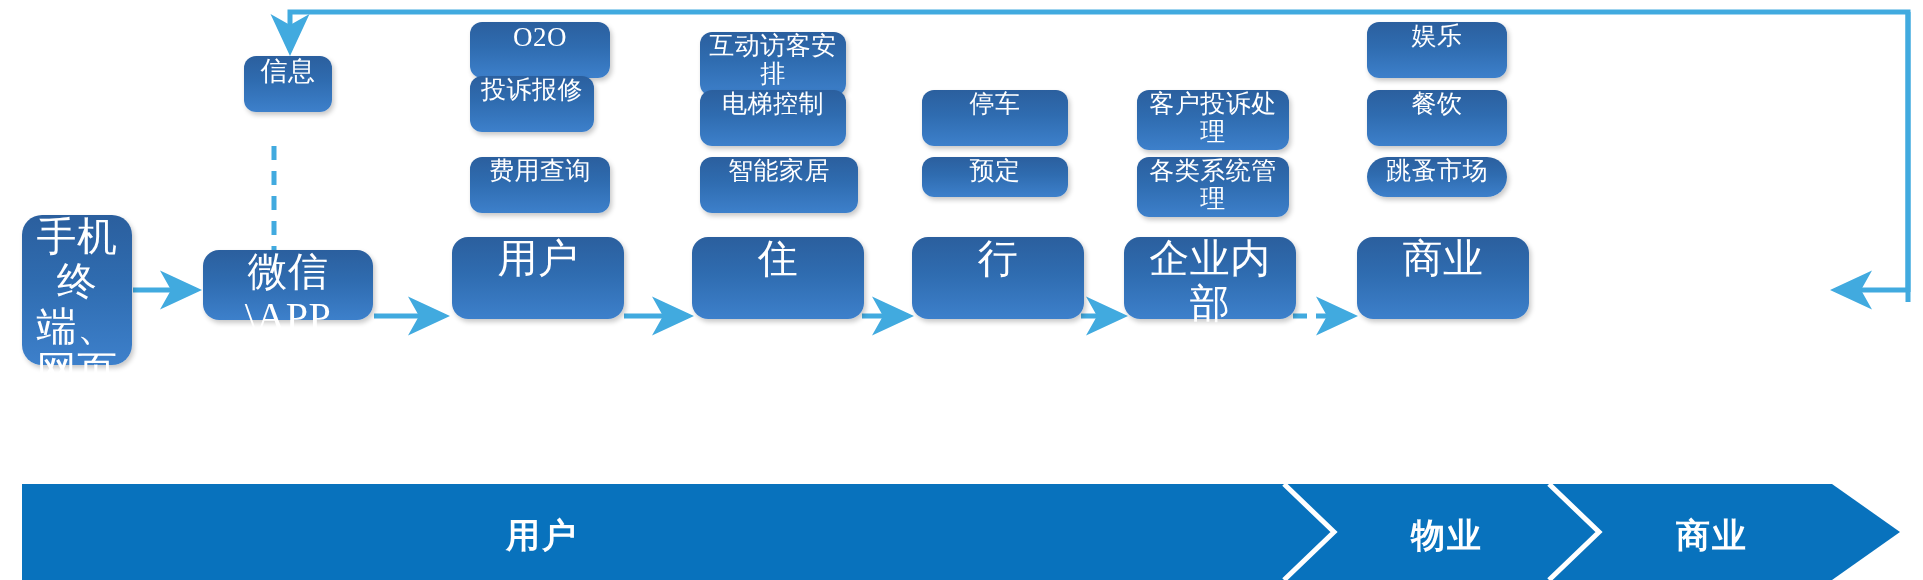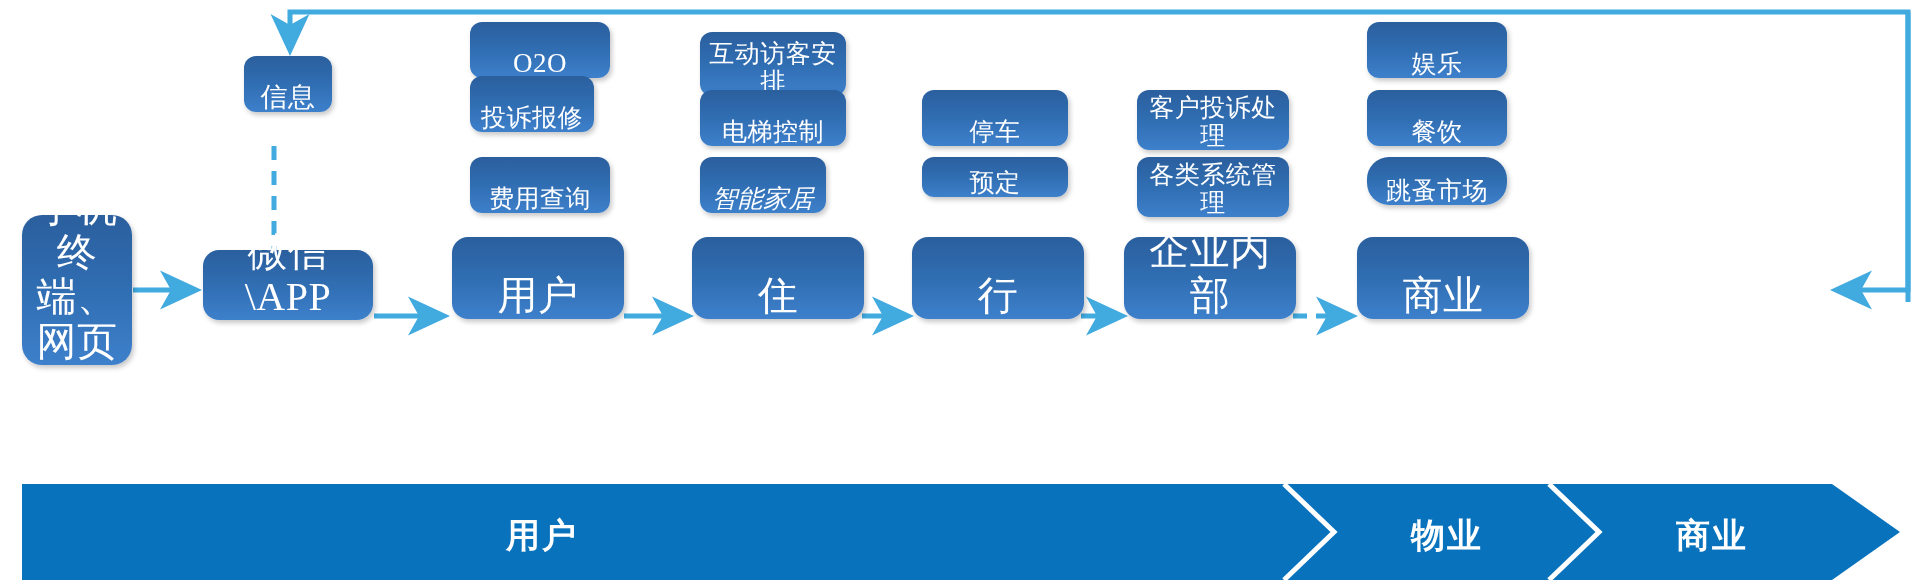--- a/index.html
+++ b/index.html
@@ -9,21 +9,21 @@
     font-family:"Liberation Serif","DejaVu Serif",serif;
     overflow:hidden;
     position:relative;
   }
   #stage{position:absolute;inset:0;width:1923px;height:580px;}
 
   
   .node{
     position:absolute;
     box-sizing:border-box;
-    display:flex;align-items:flex-end;justify-content:center;
+    display:flex;align-items:flex-start;justify-content:center;
     text-align:center;
     color:#ffffff;
     background:linear-gradient(to bottom,#2b5f9e 0%,#2f6cb0 45%,#3d80cb 100%);
     box-shadow:2px 3px 5px rgba(0,0,0,0.22);
     line-height:1.12;
     letter-spacing:0.5px;
     -webkit-font-smoothing:antialiased;
   }
   .node.small{
     border-radius:12px;
@@ -140,21 +140,21 @@
   <div class="node main" style="left:452px;top:237px;width:172px;height:82px;">
     <span>用户</span>
   </div>
 
   <div class="node small" style="left:700px;top:32px;width:146px;height:64px;">
     <span>互动访客安排</span>
   </div>
   <div class="node small" style="left:700px;top:90px;width:146px;height:56px;">
     <span>电梯控制</span>
   </div>
-  <div class="node small" style="left:700px;top:157px;width:126px;height:56px;font-style:italic;">
+  <div class="node small" style="left:700px;top:157px;width:158px;height:56px;">
     <span>智能家居</span>
   </div>
   <div class="node main" style="left:692px;top:237px;width:172px;height:82px;">
     <span>住</span>
   </div>
 
   <div class="node small" style="left:922px;top:90px;width:146px;height:56px;">
     <span>停车</span>
   </div>
   <div class="node small" style="left:922px;top:157px;width:146px;height:40px;">
@@ -173,21 +173,21 @@
   <div class="node main" style="left:1124px;top:237px;width:172px;height:82px;">
     <span>企业内部</span>
   </div>
 
   <div class="node small" style="left:1367px;top:22px;width:140px;height:56px;">
     <span>娱乐</span>
   </div>
   <div class="node small" style="left:1367px;top:90px;width:140px;height:56px;">
     <span>餐饮</span>
   </div>
-  <div class="node small" style="left:1367px;top:157px;width:140px;height:48px;border-radius:22px;">
+  <div class="node small" style="left:1367px;top:157px;width:140px;height:40px;border-radius:22px;">
     <span>跳蚤市场</span>
   </div>
   <div class="node main" style="left:1357px;top:237px;width:172px;height:82px;">
     <span>商业</span>
   </div>
 
   <div id="banner">
     <svg width="1878" height="96" viewBox="0 0 1878 96">
       <path d="M0,0 L1810,0 L1878,48 L1810,96 L0,96 Z" fill="#0872bd"></path>
       <polyline points="1262,0 1312,48 1262,96" fill="none" stroke="#ffffff" stroke-width="5"></polyline>

